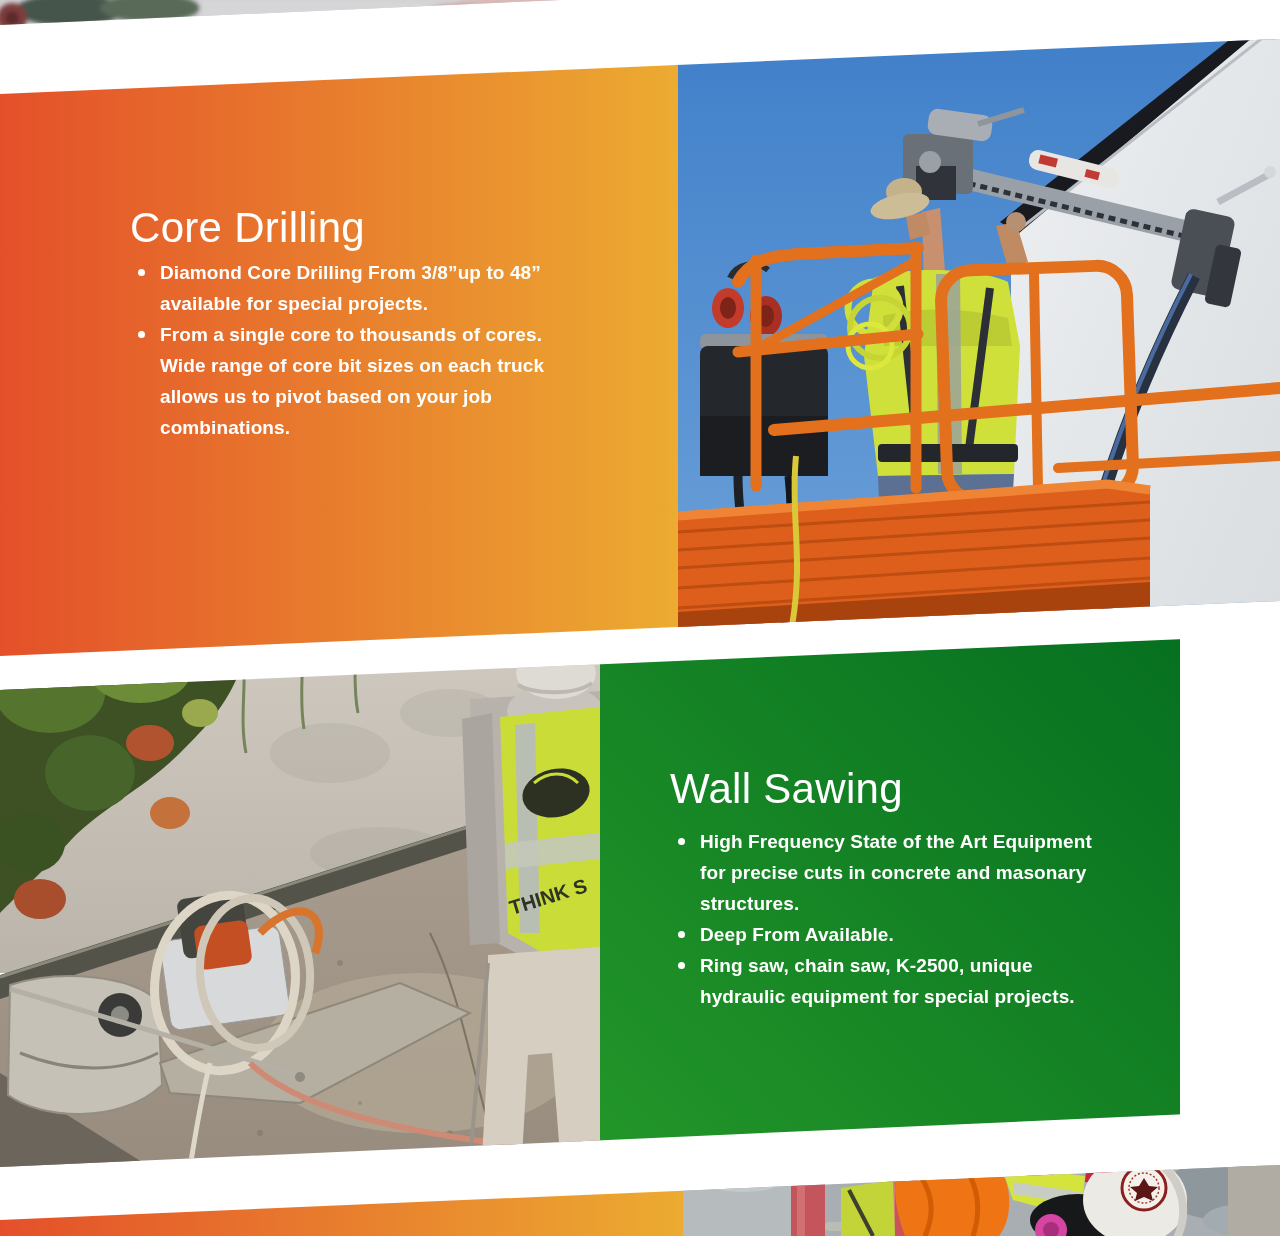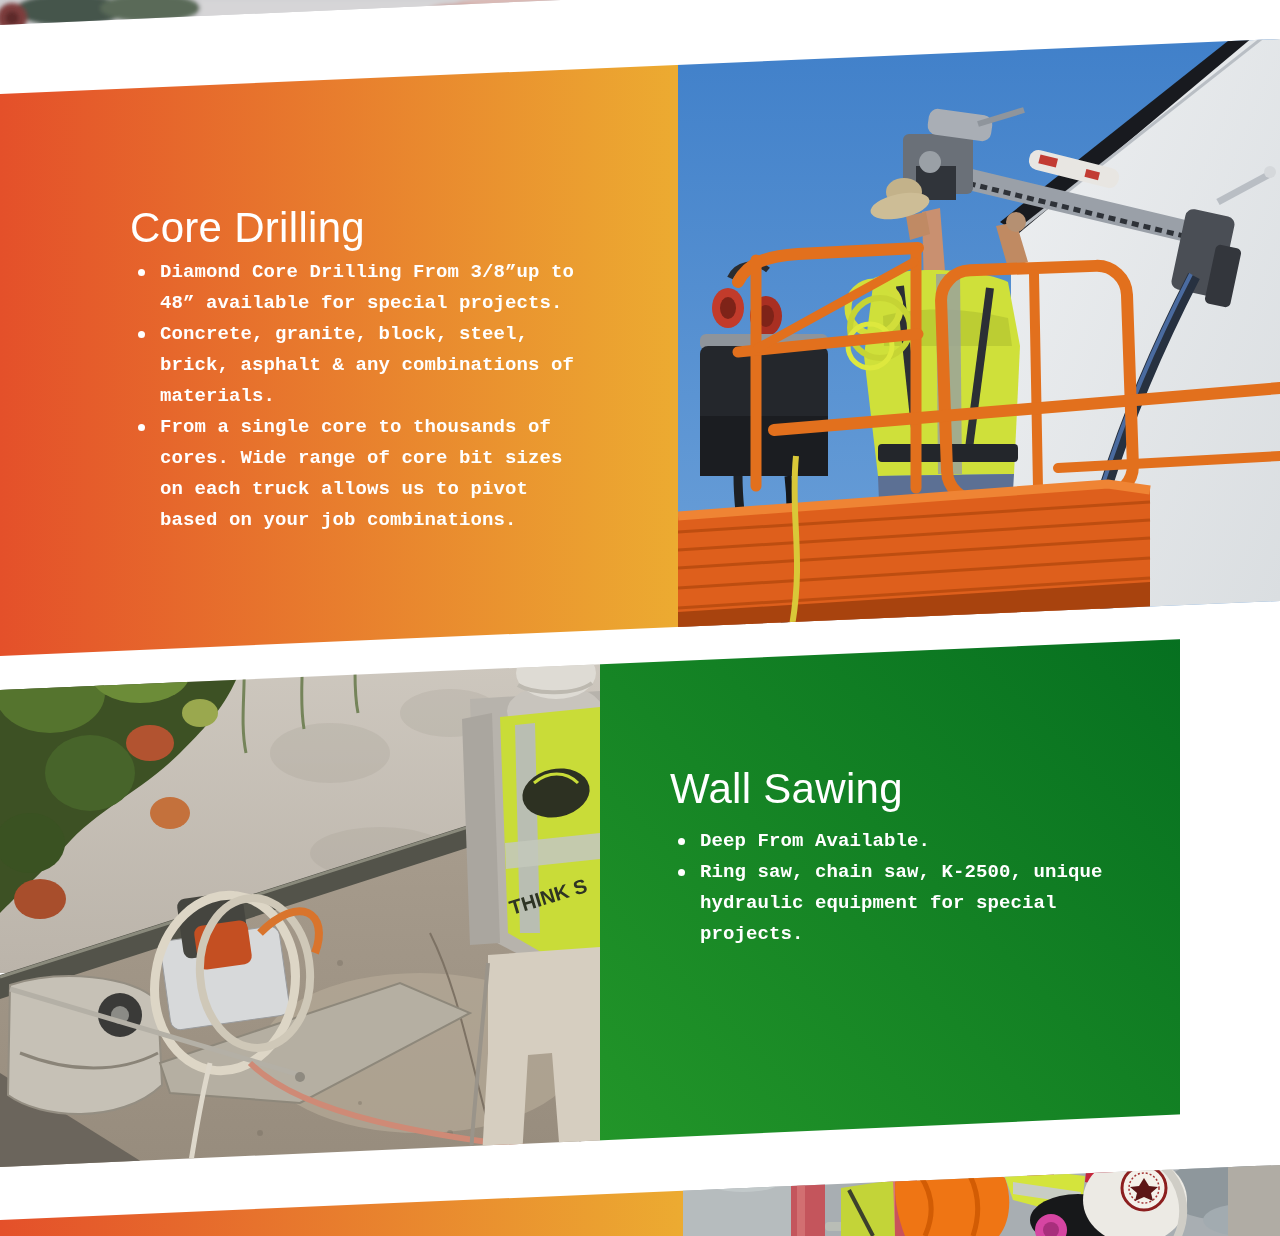--- a/index.html
+++ b/index.html
@@ -20,21 +20,21 @@
   #photo-wall{left:0;width:600px;}
   #panel-wall{left:600px;width:580px;}
   #panel-next{left:0;width:683px;}
   #photo-next{left:683px;width:597px;}
   .content{color:#ffffff;}
   #panel-core .content{padding:187px 0 0 130px;}
   #panel-wall .content{padding:131px 0 0 70px;}
   h2.sec-title{margin:0;font-size:42px;font-weight:400;line-height:50px;letter-spacing:.3px;}
   ul.bullets{margin:4px 0 0 0;padding:0;list-style:none;font-size:19px;font-weight:700;line-height:31px;letter-spacing:.1px;}
   #panel-wall ul.bullets{margin-top:12px;}
-  .bullets li{position:relative;padding-left:30px;font-family:Liberation Mono, monospace;}
+  .bullets li{position:relative;padding-left:30px;}
   .bullets li::before{content:"";position:absolute;left:8px;top:12px;width:7px;height:7px;border-radius:50%;background:#ffffff;}
   #panel-core .bullets{width:462px;}
   #panel-wall .bullets{width:442px;}
 </style>
 </head>
 <body>
 
 <div id="strip-prev">
   <svg viewBox="0 0 600 26" preserveAspectRatio="none">
     <defs>
@@ -54,21 +54,20 @@
     </g>
   </svg>
 </div>
 
 <section id="band-core" class="band">
   <div id="panel-core" class="panel" style="background: linear-gradient(90deg, rgb(228, 80, 42), rgb(236, 171, 49));">
     <div class="content">
       <h2 class="sec-title">Core Drilling</h2>
       <ul class="bullets">
         <li>Diamond Core Drilling From 3/8”up to 48” available for special projects.</li>
-        <li>Concrete, granite, block, steel, brick, asphalt &amp; any combinations of materials.</li>
         <li>From a single core to thousands of cores. Wide range of core bit sizes on each truck allows us to pivot based on your job combinations.</li>
       </ul>
     </div>
   </div>
   <div id="photo-core" class="photo">
     <svg viewBox="0 0 602 650" preserveAspectRatio="none">
       <defs>
         <linearGradient id="skyG" x1="0" y1="0" x2="0" y2="1">
           <stop offset="0" stop-color="#3f7fc9"></stop>
             <stop offset="1" stop-color="#6fa3da"></stop>
@@ -257,20 +256,21 @@
         <rect x="478" y="518" width="56" height="16" rx="4" fill="#37332f" transform="rotate(-4 506 526)"></rect>
         <rect x="548" y="514" width="58" height="18" rx="4" fill="#2e2b27" transform="rotate(3 577 523)"></rect>
         <path d="M488,330 C482,400 474,470 470,534" fill="none" stroke="#9a948a" stroke-width="4"></path>
       </g>
     </svg>
   </div>
   <div id="panel-wall" class="panel" style="background: linear-gradient(45deg, rgb(35, 150, 41), rgb(6, 112, 32));">
     <div class="content">
       <h2 class="sec-title">Wall Sawing</h2>
       <ul class="bullets">
+        <li>High Frequency State of the Art Equipment for precise cuts in concrete and masonary structures.</li>
         <li>Deep From Available.</li>
         <li>Ring saw, chain saw, K-2500, unique hydraulic equipment for special projects.</li>
       </ul>
     </div>
   </div>
 </section>
 
 <section id="band-next" class="band">
   <div id="panel-next" class="panel" style="background: linear-gradient(90deg, rgb(228, 80, 42), rgb(236, 171, 49));"></div>
   <div id="photo-next" class="photo">

